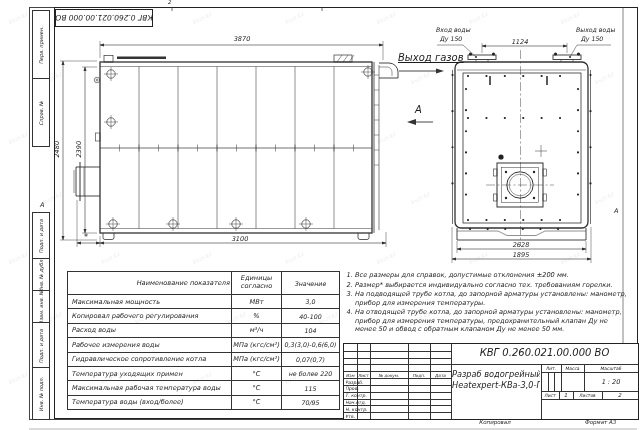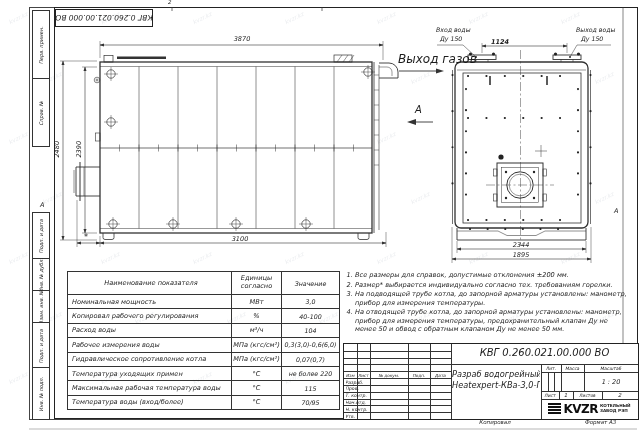--- a/index.html
+++ b/index.html
@@ -256,45 +256,45 @@
 
       <path d="M29,429 H637" stroke-width="0.6" stroke="#888"></path>
     </g>
   </svg>
 
   <div class="lbl dim ctr" style="left:222px;top:35.5px;width:40px;">3870</div>
   <div class="lbl dim ctr" style="left:42px;top:146px;width:30px;transform:rotate(-90deg);">2480</div>
   <div class="lbl dim ctr" style="left:64px;top:146px;width:30px;transform:rotate(-90deg);">2390</div>
   <div class="lbl dim ctr" style="left:215px;top:235.5px;width:50px;">3100</div>
   <div class="lbl" style="left:84px;top:234px;font-size:8px;">*</div>
-  <div class="lbl" style="left:398px;top:53px;font-size:12px;">Выход газов</div>
+  <div class="lbl" style="left:398px;top:53px;font-size:10px;text-decoration:underline;">Выход газов</div>
   <div class="lbl" style="left:415px;top:105px;font-size:10px;">А</div>
 
   <div class="lbl" style="left:436px;top:27px;font-size:6.2px;">Вход воды</div>
   <div class="lbl" style="left:440px;top:36px;font-size:6.2px;">Ду 150</div>
   <div class="lbl" style="left:576px;top:27px;font-size:6.2px;">Выход воды</div>
   <div class="lbl" style="left:581px;top:36px;font-size:6.2px;">Ду 150</div>
-  <div class="lbl dim ctr" style="left:480px;top:39px;width:40px;font-weight:bold;">1124</div>
-  <div class="lbl dim ctr" style="left:501px;top:242px;width:40px;">2344</div>
+  <div class="lbl dim ctr" style="left:500px;top:39px;width:40px;">1124</div>
+  <div class="lbl dim ctr" style="left:501px;top:242px;width:40px;">2628</div>
   <div class="lbl dim ctr" style="left:501px;top:252px;width:40px;">1895</div>
 
   <div class="lbl" style="left:40px;top:202px;font-size:6.5px;">А</div>
   <div class="lbl" style="left:614px;top:208px;font-size:6.5px;">А</div>
 
   <table class="spec">
     <thead>
       <tr>
-        <th class="c-name" style="text-align:center;">Наименование показателя</th>
+        <th class="c-name" style="text-align:right;">Наименование показателя</th>
         <th class="c-unit" style="white-space:normal;line-height:1.2;">Единицы согласно</th>
         <th class="c-val">Значение</th>
       </tr>
     </thead>
     <tbody>
         <tr>
-          <td class="c-name">Номинальная мощность</td>
+          <td class="c-name">Максимальная мощность</td>
           <td class="c-unit">МВт</td>
           <td class="c-val">3,0</td>
         </tr>
         <tr>
           <td class="c-name">Копировал рабочего регулирования</td>
           <td class="c-unit">%</td>
           <td class="c-val">40-100</td>
         </tr>
         <tr>
           <td class="c-name">Расход воды</td>
@@ -385,26 +385,18 @@
     <div class="cell ctr" style="left:197px;top:21.5px;width:20px;font-size:4.4px;">Лит.</div>
     <div class="cell ctr" style="left:217px;top:21.5px;width:23px;font-size:4.4px;">Масса</div>
     <div class="cell ctr" style="left:240px;top:21.5px;width:54px;font-size:4.4px;">Масштаб</div>
     <div class="cell ctr" style="left:240px;top:34px;width:54px;font-size:6.5px;">1 : 20</div>
 
     <div class="cell ctr" style="left:197px;top:48.8px;width:18px;font-size:4.4px;">Лист</div>
     <div class="cell ctr" style="left:215px;top:48px;width:14px;font-size:5.5px;">1</div>
     <div class="cell ctr" style="left:229px;top:48.8px;width:29px;font-size:4.4px;">Листов</div>
     <div class="cell ctr" style="left:258px;top:48px;width:36px;font-size:5.5px;">2</div>
 
-    <div class="logo">
-      <div class="logo-icon"></div>
-      <div class="logo-text">KVZR</div>
-      <div class="logo-co">
-        <div>КОТЕЛЬНЫЙ</div>
-        <div>ЗАВОД РЭП</div>
-      </div>
-    </div>
   </div>
 
   <div class="lbl ctr" style="left:455px;top:420px;width:80px;font-size:5.5px;">Копировал</div>
   <div class="lbl" style="left:585px;top:420px;font-size:5.5px;">Формат А3</div>
 
 </div>
 
 </body></html>

